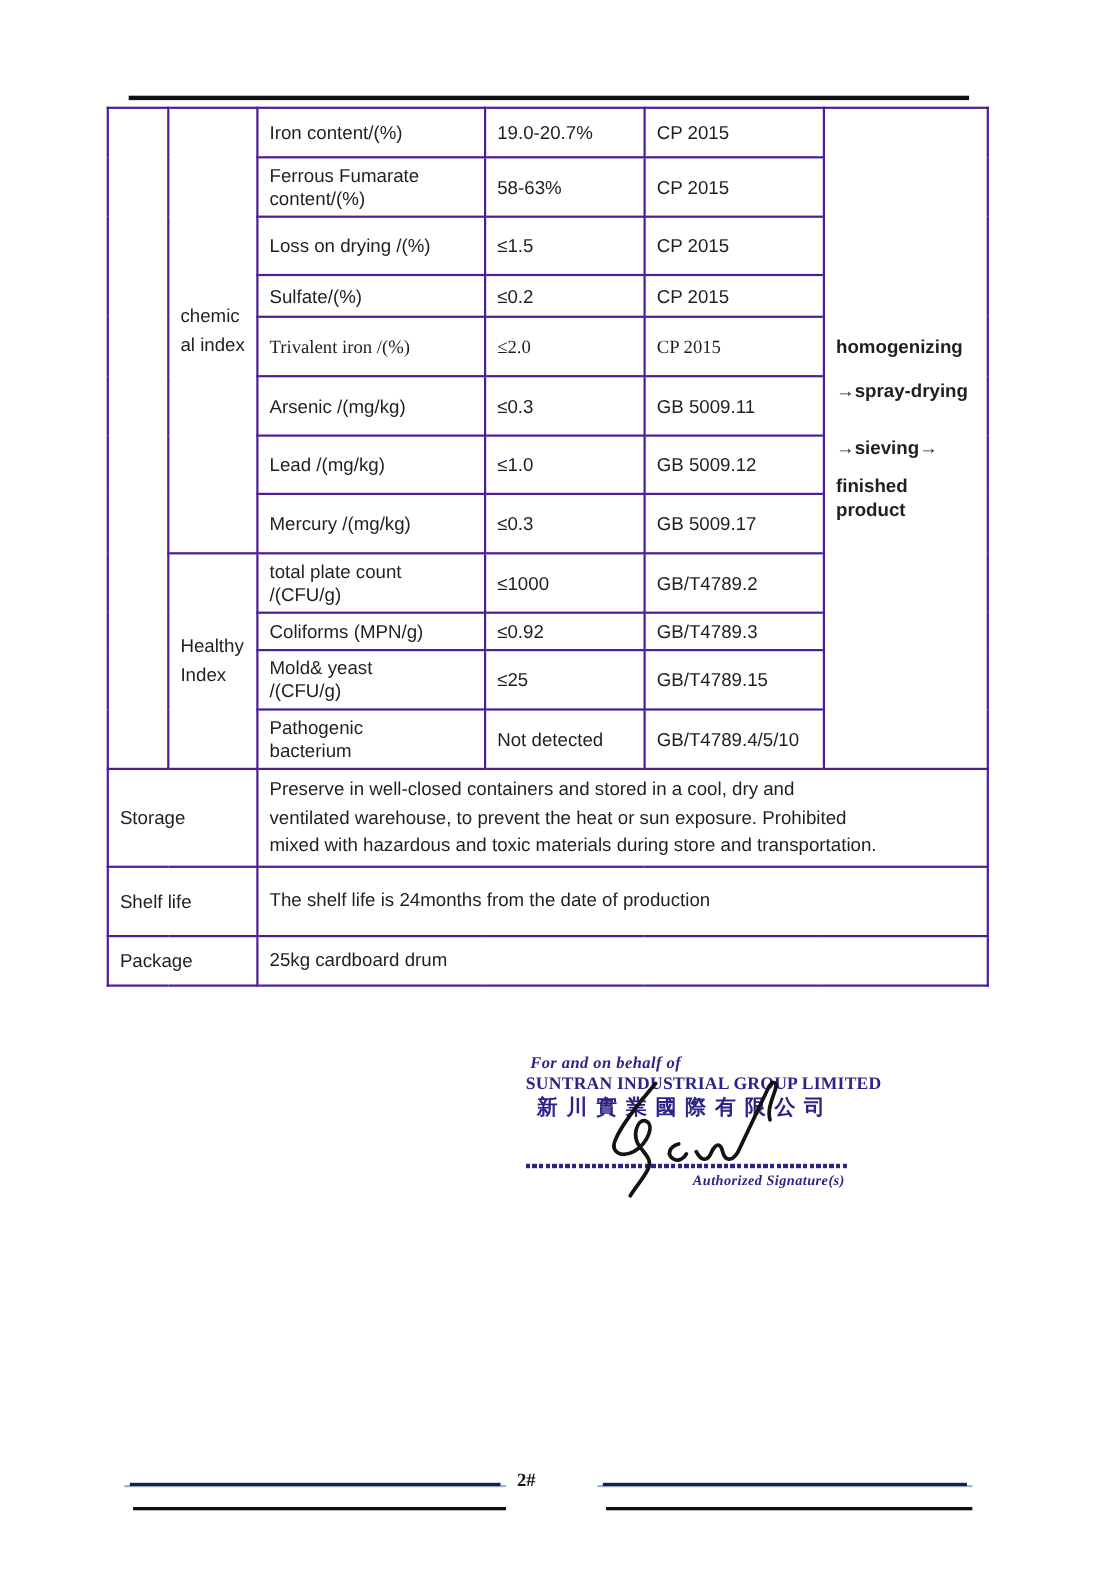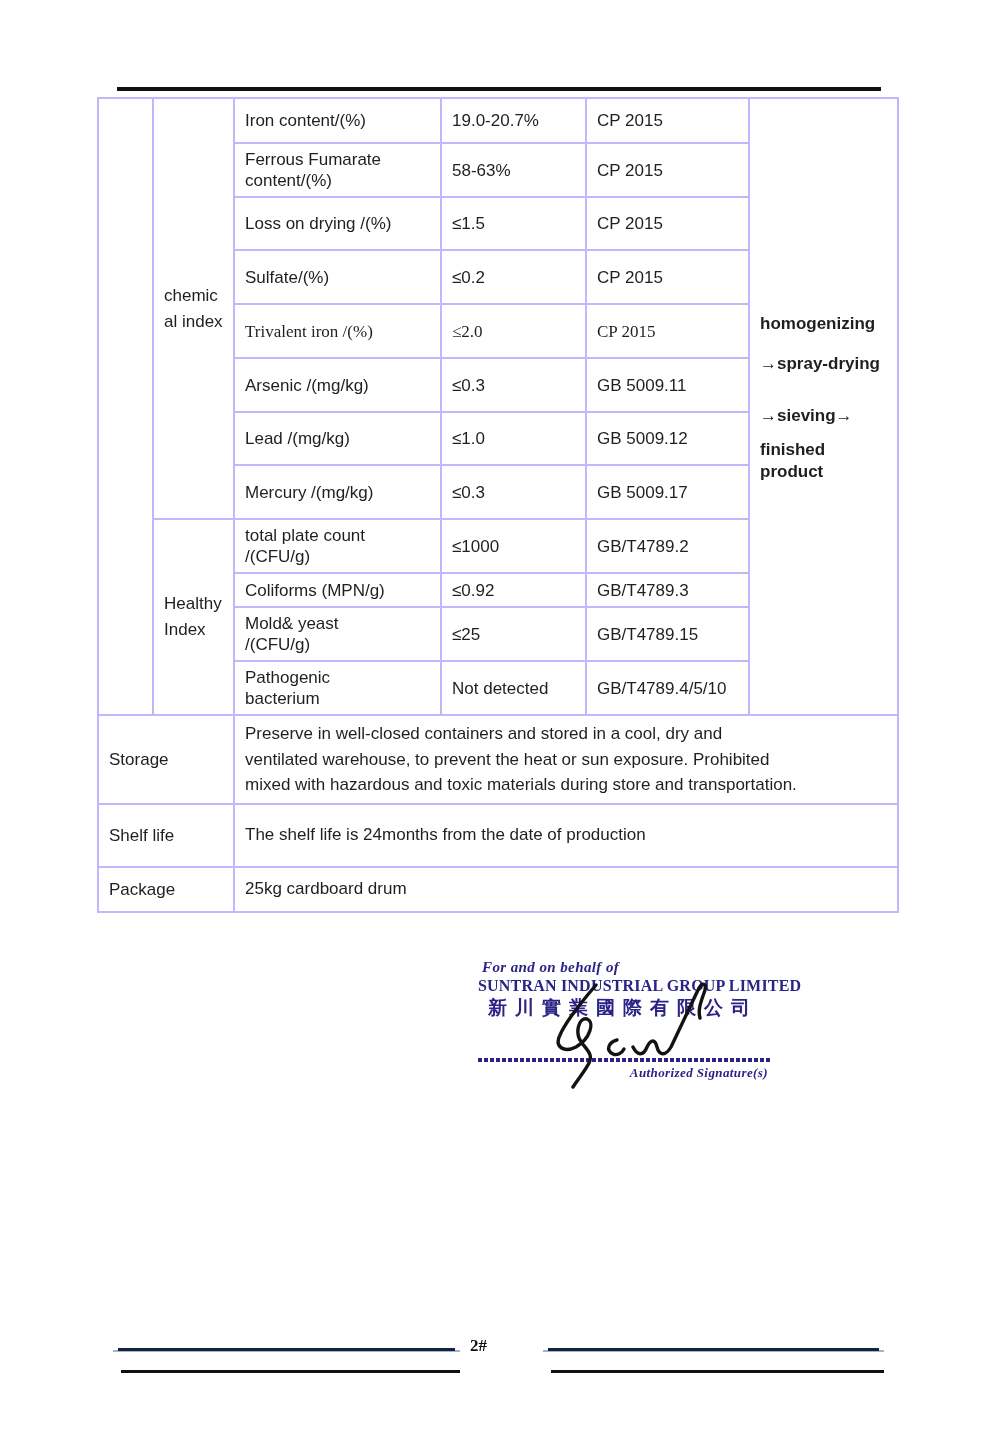--- a/index.html
+++ b/index.html
@@ -15,21 +15,21 @@
   .top-rule{position:absolute;left:117px;top:87px;width:764px;height:4px;background:#101010;}
 
   
   table.spec{
     position:absolute;left:97px;top:97px;
     border-collapse:collapse;table-layout:fixed;
     width:800px;
     font-size:17px;line-height:21px;
   }
   table.spec td{
-    border:2px solid #c4b5fd;
+    border:2px solid #4c1d95;
     padding:5px 8px 5px 10px;
     vertical-align:middle;
     overflow:hidden;
   }
   td.blank-col{padding:0;}
   td.group-label{
     vertical-align:top;
     padding:8px 12px 5px 12px;
     overflow-wrap:anywhere;
     line-height:26px;
@@ -123,21 +123,21 @@
           <td class="param">Ferrous Fumarate
 content/(%)</td>
           <td class="value">58-63%</td>
           <td class="standard">CP 2015</td>
         </tr>
         <tr style="height: 53px;">
           <td class="param">Loss on drying /(%)</td>
           <td class="value">≤1.5</td>
           <td class="standard">CP 2015</td>
         </tr>
-        <tr style="height: 54px;">
+        <tr style="height: 38px;">
           <td class="param">Sulfate/(%)</td>
           <td class="value">≤0.2</td>
           <td class="standard">CP 2015</td>
         </tr>
         <tr style="height: 54px; font-family: Liberation Serif, serif;">
           <td class="param">Trivalent iron /(%)</td>
           <td class="value">≤2.0</td>
           <td class="standard">CP 2015</td>
         </tr>
         <tr style="height: 54px;">

